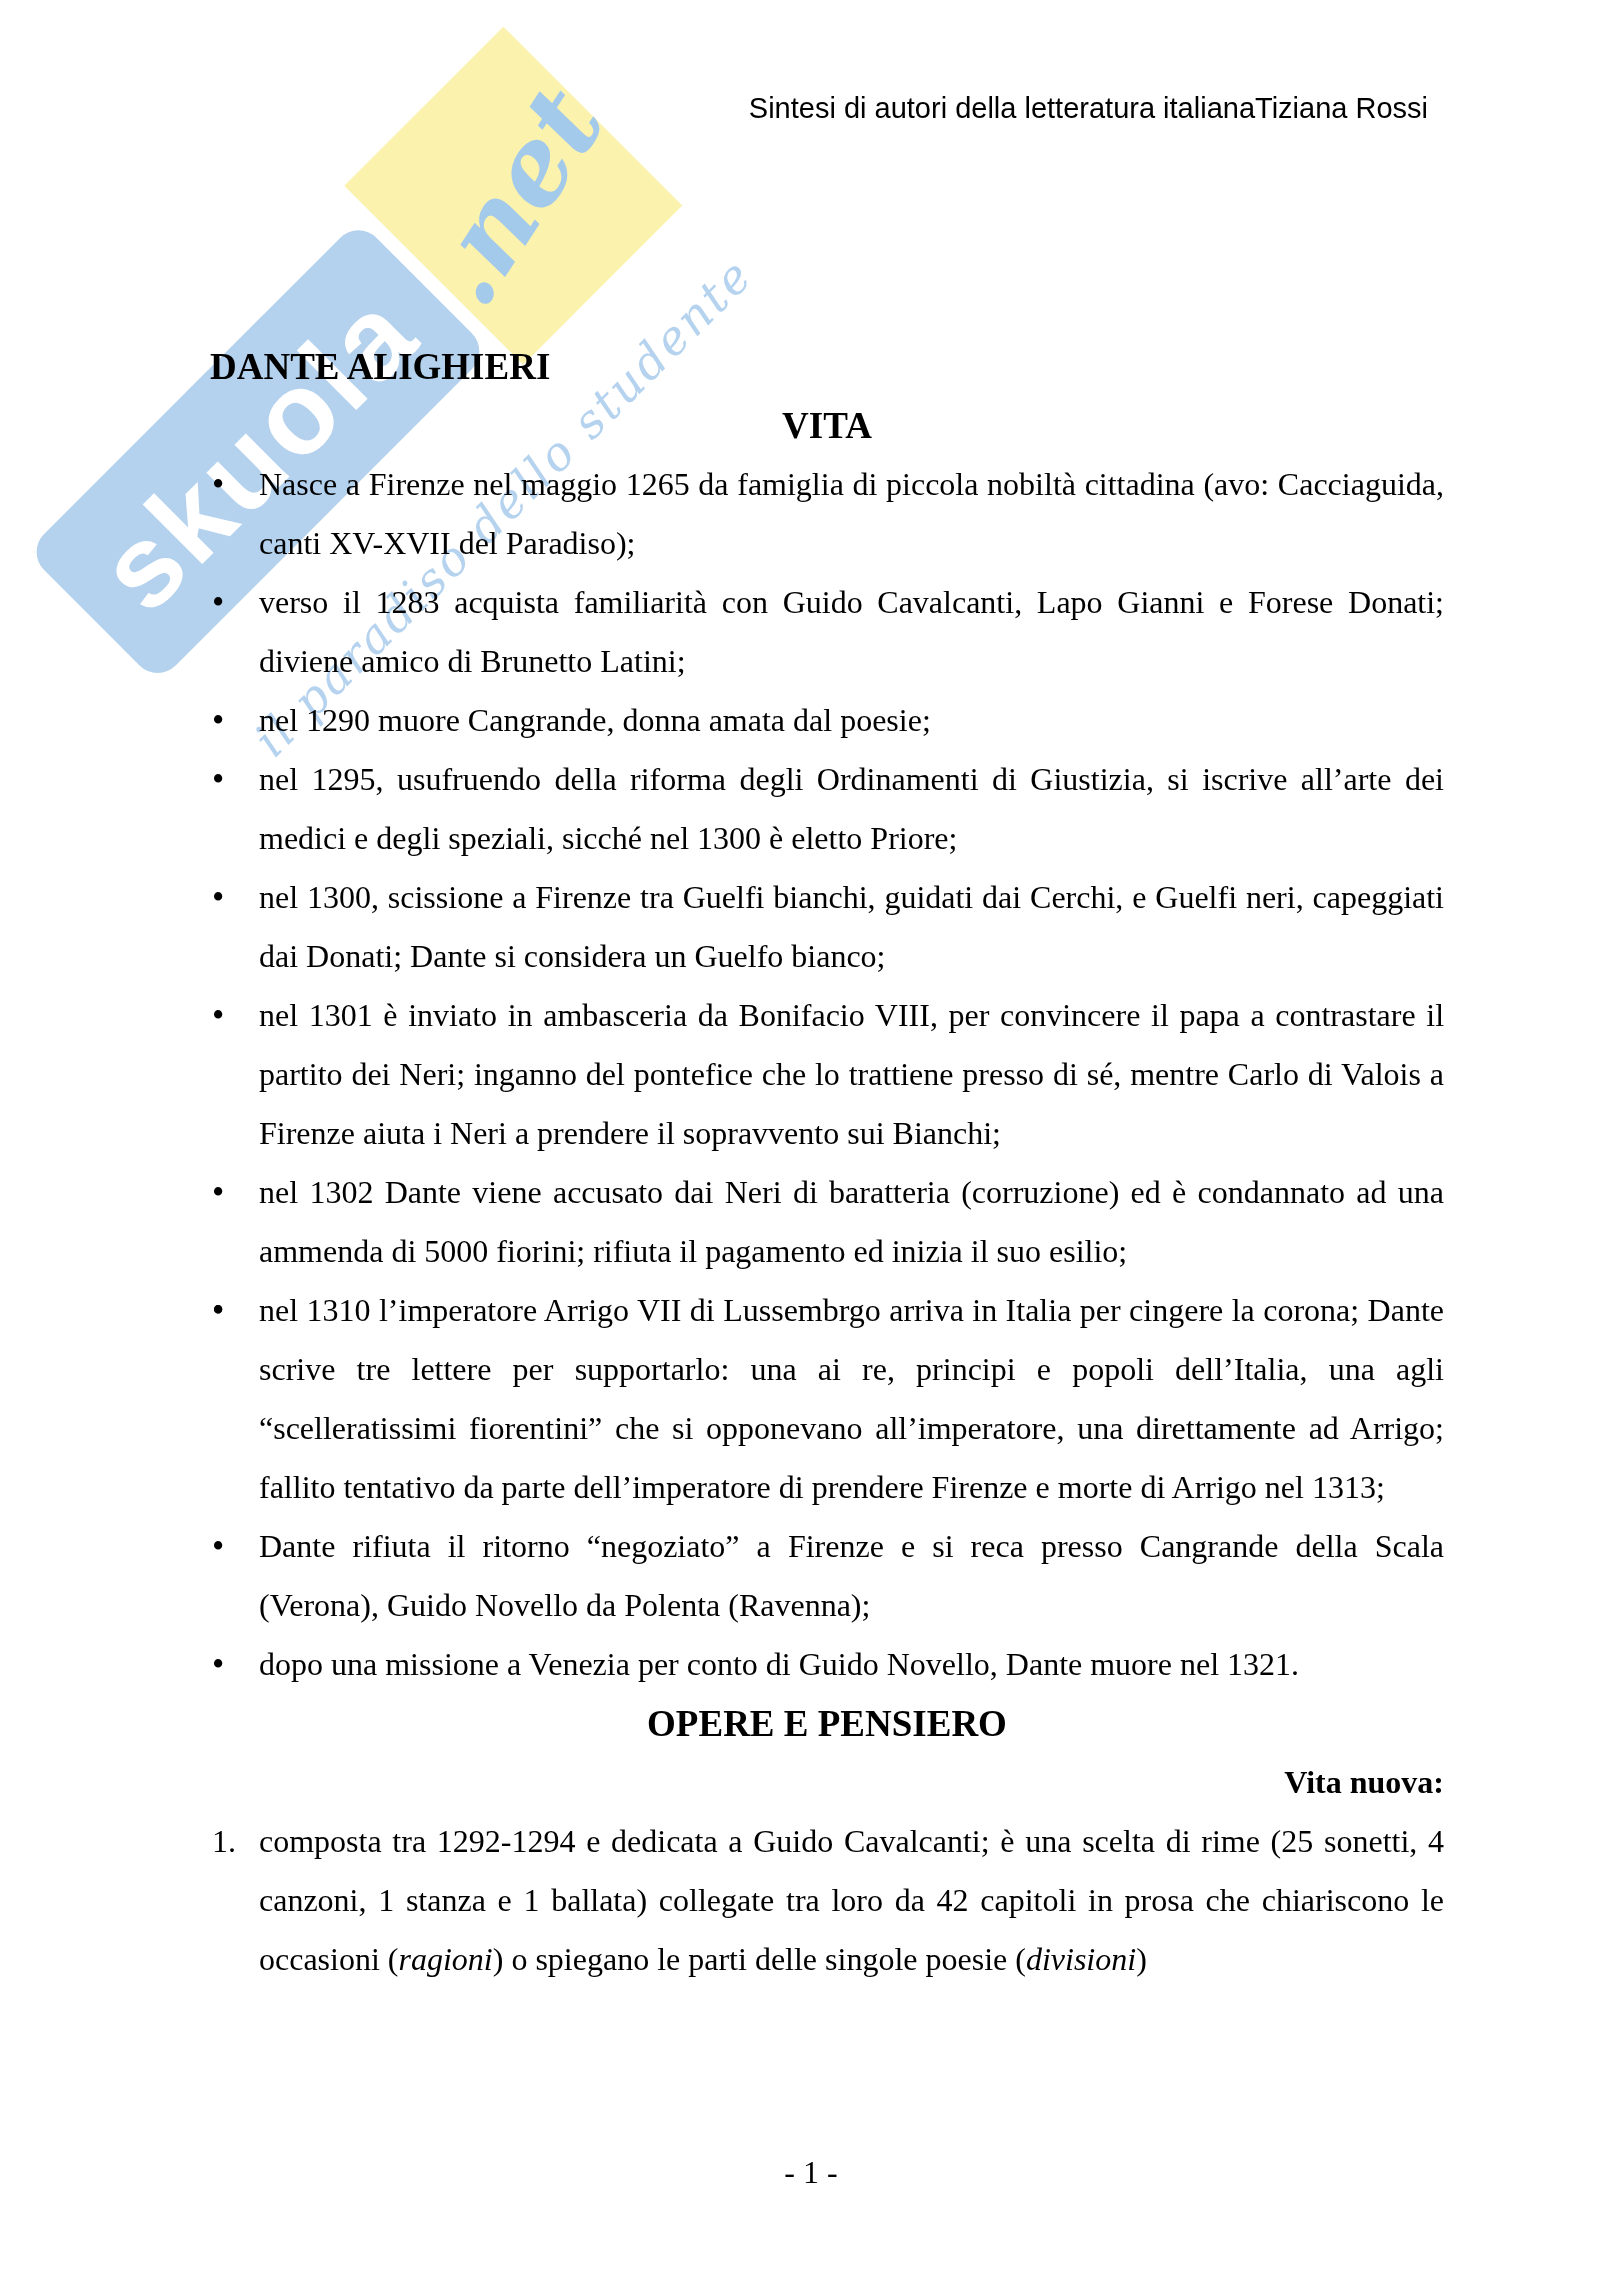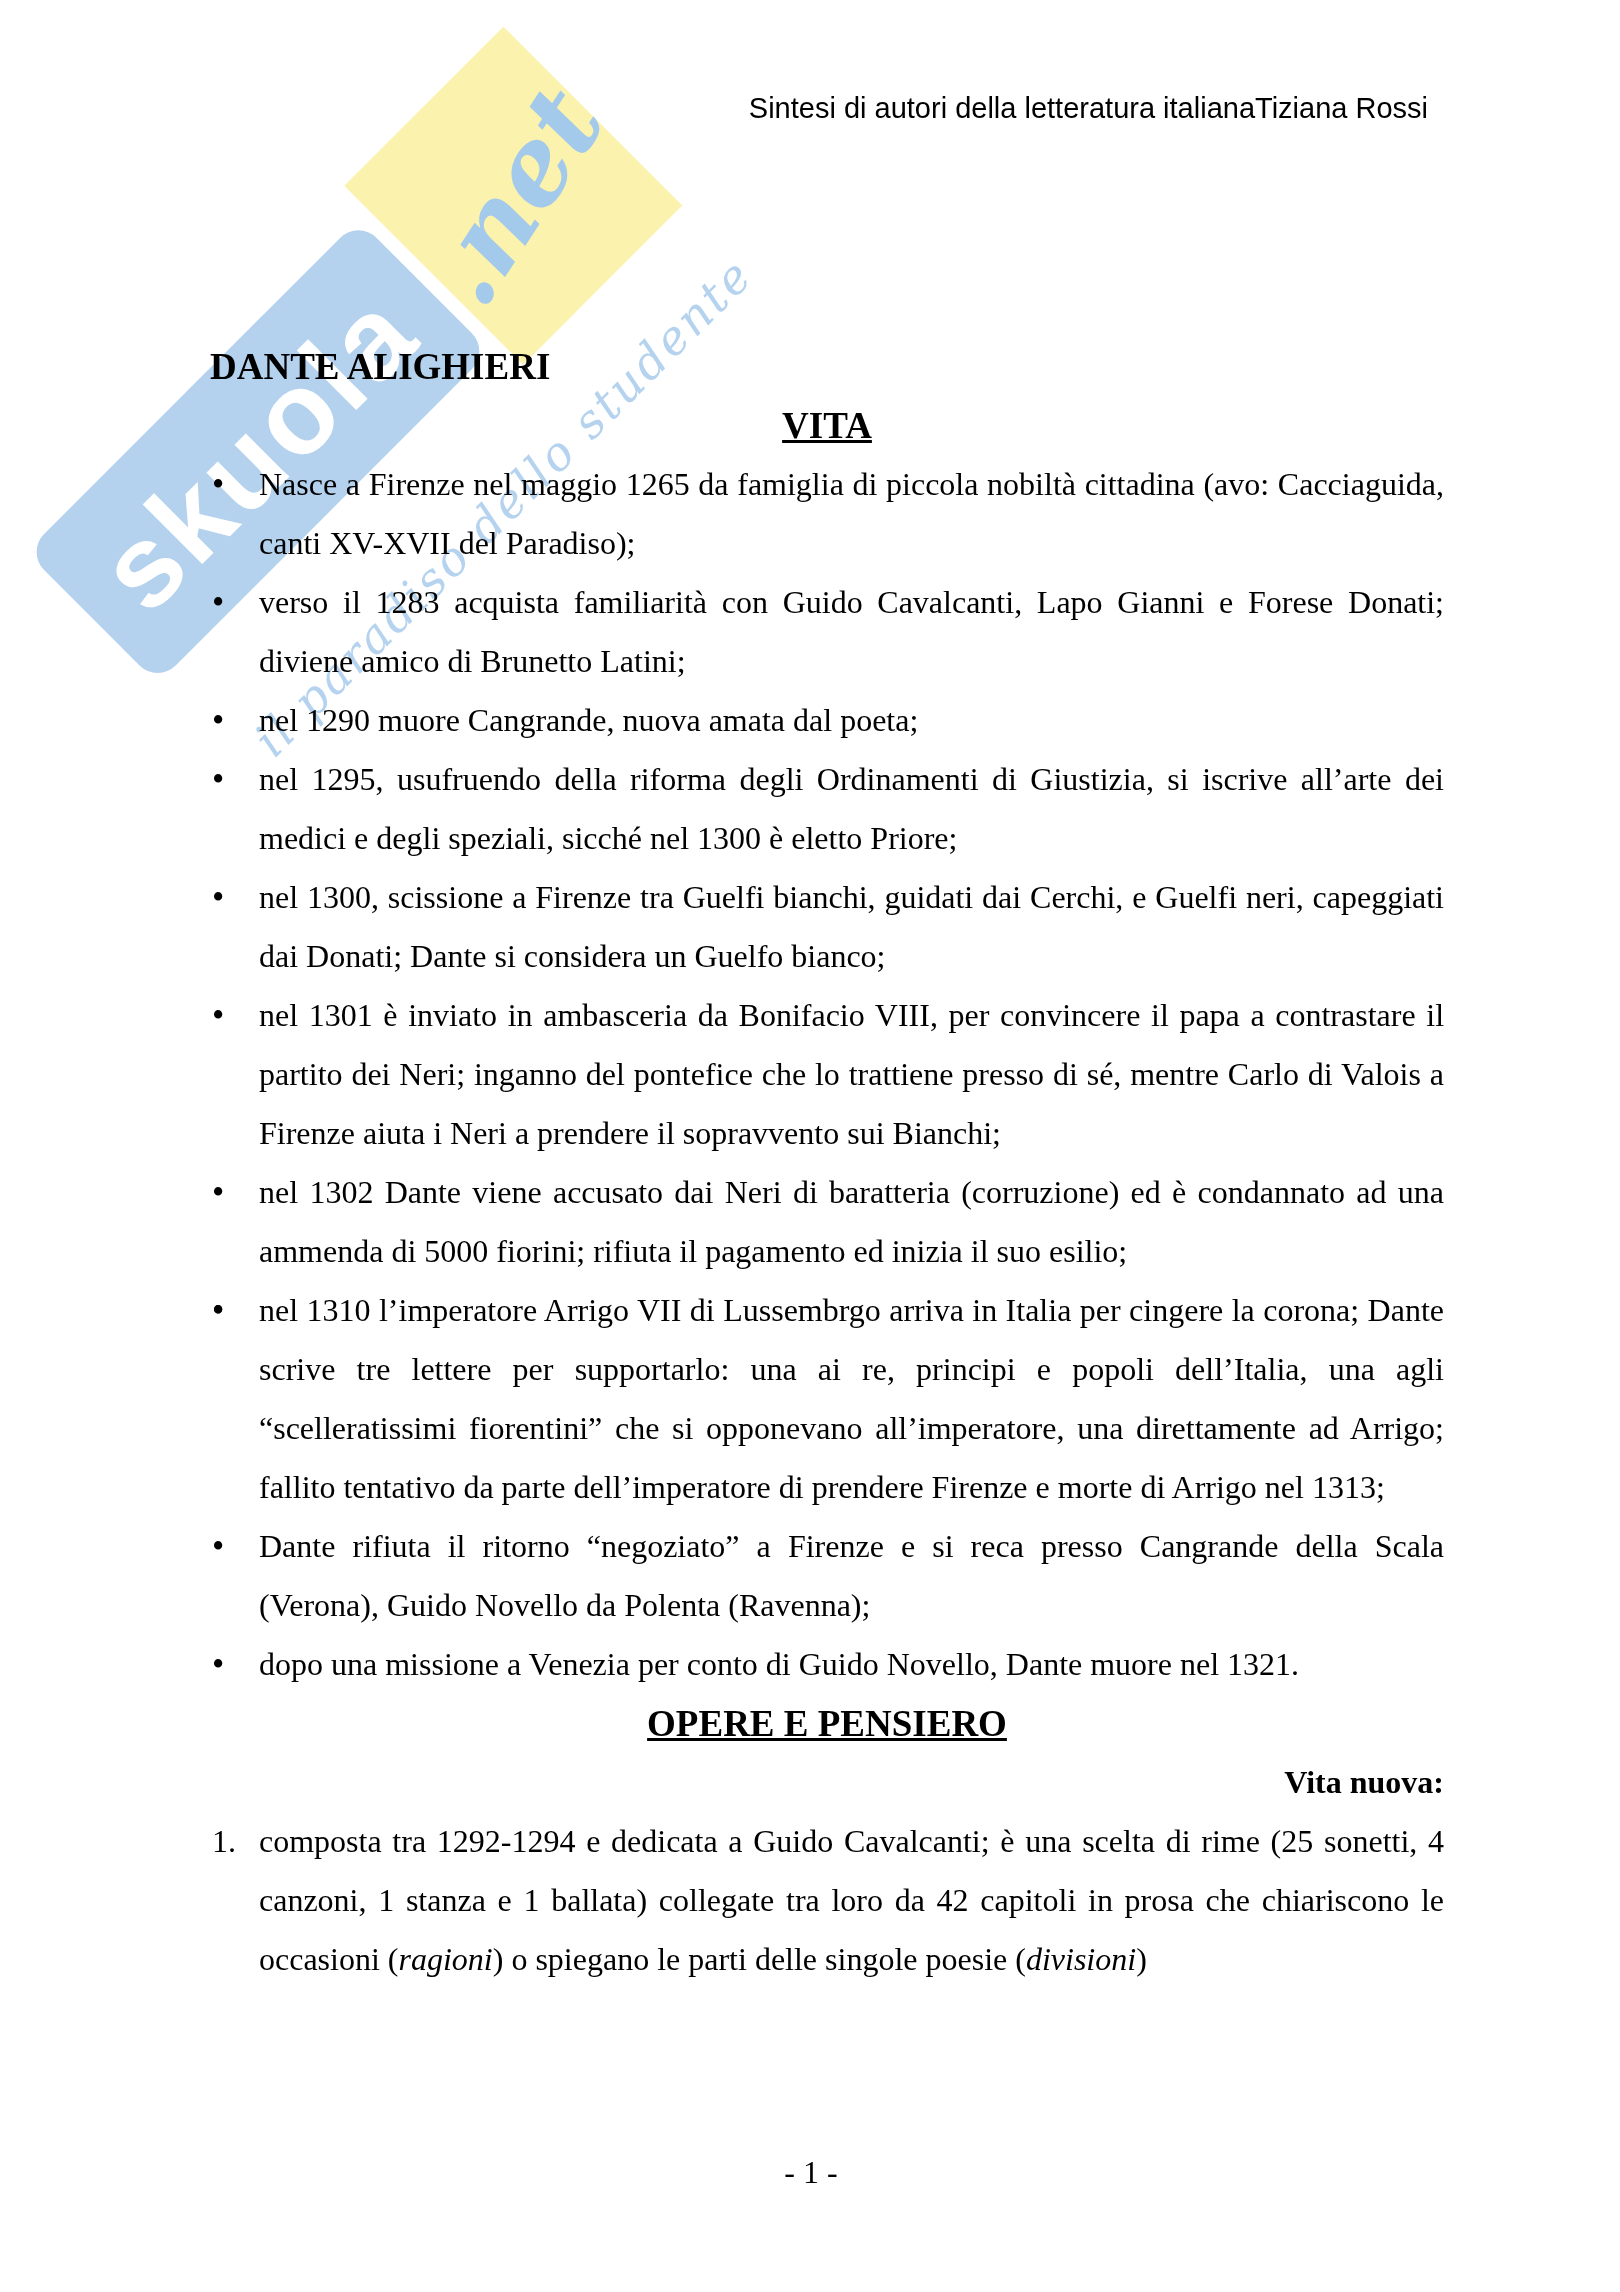--- a/index.html
+++ b/index.html
@@ -69,21 +69,21 @@
     font-size:32px;line-height:59px;
     text-align:justify;
     z-index:1;
   }
   .doc-title{
     font-size:37px;font-weight:bold;
     text-align:left;line-height:59px;
   }
   .section-heading{
     font-size:37px;font-weight:bold;
-    text-align:center;line-height:59px;text-decoration:underline;
+    text-align:center;line-height:59px;
   }
   .subheading{font-weight:bold;text-align:right;}
   ul.blist,ol.nlist{list-style:none;margin:0;padding:0;}
   .blist li,.nlist li{
     position:relative;
     padding-left:49px;
     text-align:justify;
   }
   .marker{
     position:absolute;left:2px;top:0;
@@ -115,21 +115,21 @@
     <span>Tiziana Rossi</span>
   </div>
 
   <div class="doc-body">
     <div class="doc-title">DANTE ALIGHIERI</div>
     <div class="section-heading">VITA</div>
 
     <ul class="blist">
         <li><span class="marker dot">•</span><span>Nasce a Firenze nel maggio </span><span class="b">1265</span><span> da famiglia di piccola nobiltà cittadina (avo: Cacciaguida, canti XV-XVII del Paradiso);</span></li>
         <li><span class="marker dot">•</span><span>verso il 1283 acquista familiarità con </span><span class="b">Guido Cavalcanti</span><span>, Lapo Gianni e Forese Donati; diviene amico di </span><span class="b">Brunetto Latini</span><span>;</span></li>
-        <li><span class="marker dot">•</span><span>nel 1290 muore </span><span class="b">Cangrande</span><span>, nuova amata dal poeta;</span></li>
+        <li><span class="marker dot">•</span><span>nel 1290 muore </span><span class="b">Cangrande</span><span>, donna amata dal poesie;</span></li>
         <li><span class="marker dot">•</span><span>nel 1295, usufruendo della riforma degli Ordinamenti di Giustizia, si iscrive all’arte dei medici e degli speziali, sicché nel </span><span class="b">1300</span><span> è eletto </span><span class="b">Priore</span><span>;</span></li>
         <li><span class="marker dot">•</span><span>nel 1300, scissione a Firenze tra Guelfi bianchi, guidati dai Cerchi, e Guelfi neri, capeggiati dai Donati; Dante si considera un Guelfo bianco;</span></li>
         <li><span class="marker dot">•</span><span>nel 1301 è inviato in ambasceria da </span><span class="b">Bonifacio VIII</span><span>, per convincere il papa a contrastare il partito dei Neri; inganno del pontefice che lo trattiene presso di sé, mentre Carlo di Valois a Firenze aiuta i Neri a prendere il sopravvento sui Bianchi;</span></li>
         <li><span class="marker dot">•</span><span>nel 1302 Dante viene accusato dai Neri di </span><span class="b">baratteria</span><span> (corruzione) ed è condannato ad una ammenda di 5000 fiorini; rifiuta il pagamento ed inizia il suo esilio;</span></li>
         <li><span class="marker dot">•</span></li>
         <li><span class="marker dot">•</span><span>nel 1310 l’imperatore </span><span class="b">Arrigo VII</span><span> di Lussembrgo arriva in Italia per cingere la corona; Dante scrive </span><span class="b">tre lettere</span><span> per supportarlo: una ai re, principi e popoli dell’Italia, una agli “scelleratissimi fiorentini” che si opponevano all’imperatore, una direttamente ad Arrigo; fallito tentativo da parte dell’imperatore di prendere Firenze e morte di Arrigo nel 1313;</span></li>
         <li><span class="marker dot">•</span><span>Dante rifiuta il ritorno “negoziato” a Firenze e si reca presso </span><span class="b">Cangrande della Scala (Verona), Guido Novello da Polenta (Ravenna);</span></li>
         <li><span class="marker dot">•</span><span>dopo una missione a Venezia per conto di Guido Novello, Dante muore nel </span><span class="b">1321</span><span>.</span></li>
       </ul>
 

